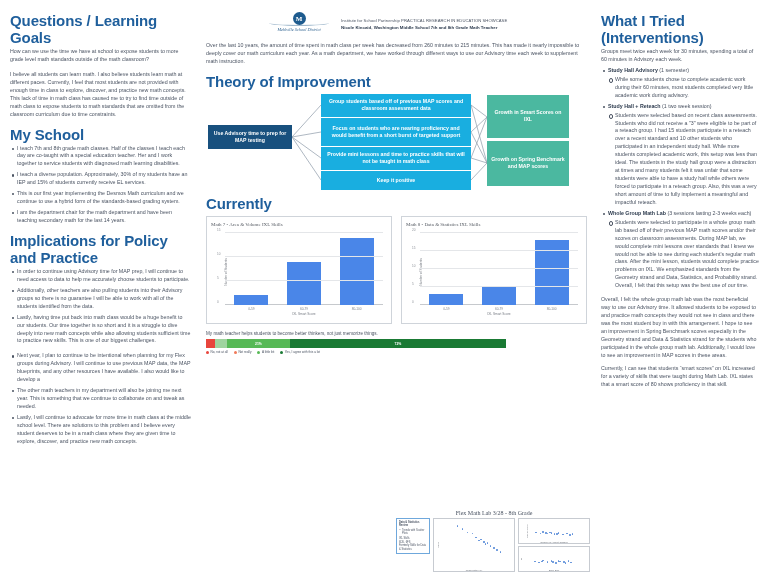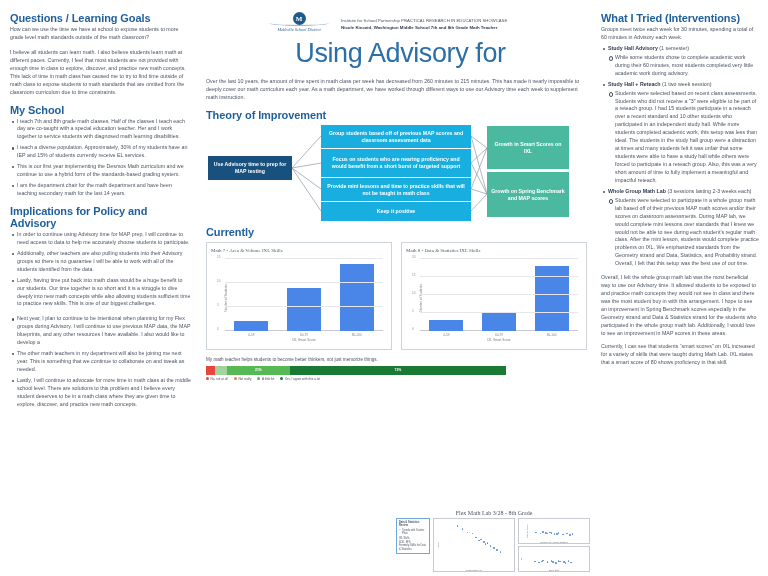--- a/index.html
+++ b/index.html
@@ -9,21 +9,21 @@
     font-family: "Liberation Sans", sans-serif;
     color: #3b4452;
     overflow: hidden;
   }
   .poster { position: relative; width: 768px; height: 576px; display: flex; }
 
   
   .h-section {
     color: #1f5f9c;
     font-weight: bold;
-    font-size: 11px;
+    font-size: 15px;
     margin: 0 0 2px 0;
     letter-spacing: -0.1px;
   }
   .body-txt {
     font-size: 5.3px;
     line-height: 1.5;
     color: #4a5362;
     text-align: left;
   }
   ul.bullets { list-style: none; margin: 1px 0 0 0; }
@@ -208,21 +208,21 @@
       <div class="h-section">My School</div>
       <ul class="bullets">
         <li>I teach 7th and 8th grade math classes. Half of the classes I teach each day are co-taught with a special education teacher. Her and I work together to service students with diagnosed math learning disabilities.</li>
         <li>I teach a diverse population. Approximately, 30% of my students have an IEP and 15% of students currently receive EL services.</li>
         <li>This is our first year implementing the Desmos Math curriculum and we continue to use a hybrid form of the  standards-based grading system.</li>
         <li>I am the department chair for the math department and have been teaching secondary math for the last 14 years.</li>
       </ul>
     </div>
 
     <div class="block">
-      <div class="h-section">Implications for Policy and Advisory</div>
+      <div class="h-section">Implications for Policy and Practice</div>
       <ul class="bullets">
         <li>In order to continue using Advisory time for MAP prep, I will continue to need access to data to help me accurately choose students to participate.</li>
         <li>Additionally, other teachers are also pulling students into their Advisory groups so there is no guarantee I will be able to work with all of the students identified from the data.</li>
         <li>Lastly, having time put back into math class would be a huge benefit to our students. Our time together is so short and it is a struggle to dive deeply into new math concepts while also allowing students sufficient time to practice new skills. This is one of our biggest challenges.</li>
       </ul>
     </div>
 
     <div class="block">
       <ul class="bullets">
         <li>Next year, I plan to continue to be intentional when planning for my Flex groups during Advisory. I will continue to use previous MAP data, the MAP blueprints, and any other resources I have available. I also would like to develop a</li>
@@ -241,21 +241,20 @@
         <div class="logo-swoosh"></div>
         <div class="logo-name">Mehlville School District</div>
       </div>
       <div class="hdr-lines">
         <div class="hdr-line1">Institute for School Partnership PRACTICAL RESEARCH IN EDUCATION SHOWCASE</div>
         <div class="hdr-line2">Nicole Kincaid, Washington Middle School 7th and 8th Grade Math Teacher</div>
       </div>
     </div>
 
     <div class="poster-title">
-      <div>Using Advisory for</div>
     </div>
 
     <div style="margin-bottom:7px;">
       <div class="body-txt">Over the last 10 years, the amount of time spent in math class per week has decreased from 260 minutes to 215 minutes. This has made it nearly impossible to deeply cover our math curriculum each year. As a math department, we have worked through different ways to use our Advisory time each week to supplement math instruction.</div>
     </div>
 
     <div>
       <div class="h-section">Theory of Improvement</div>
 
       <div class="diagram">

